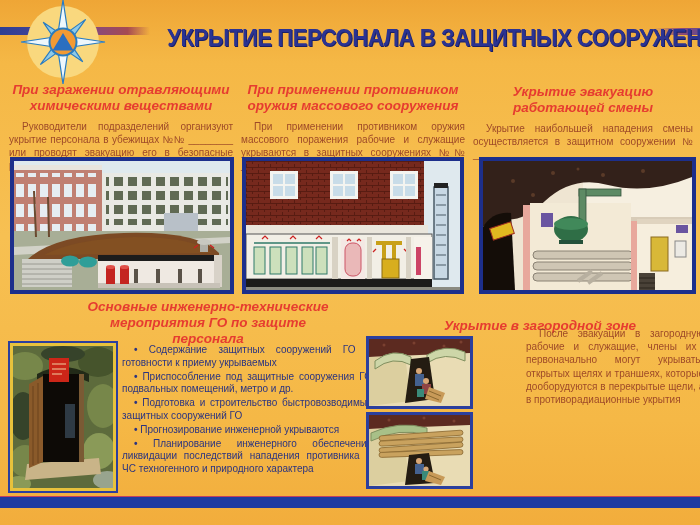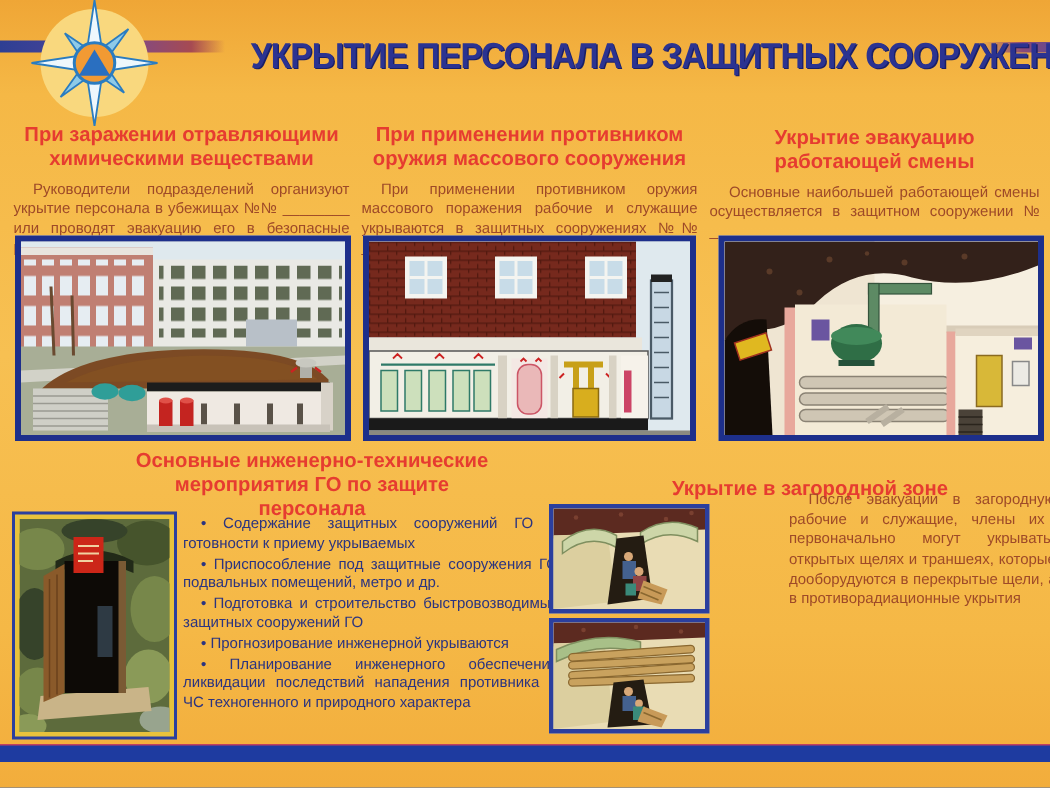--- a/index.html
+++ b/index.html
@@ -14,21 +14,21 @@
     background:linear-gradient(90deg,#2e3f93 0%,#4a4398 35%,#8a4a78 65%,#a64a52 85%,rgba(200,110,60,0) 100%);}
   .stripe-right{right:0;top:28px;width:46px;height:7px;
     background:linear-gradient(90deg,rgba(245,180,70,0) 0%,#8a4a78 60%,#6a4a8c 100%);}
   .emblem{position:absolute;left:17px;top:0;width:92px;height:84px;z-index:1;}
   .title{
     position:absolute;left:145px;top:24px;width:555px;margin:0;z-index:1;
     font-size:24px;font-weight:bold;color:#2b3391;text-align:center;
     transform:scaleX(0.92);transform-origin:center;letter-spacing:-0.5px;
     text-shadow:1px 1px 0 #1a1f66;white-space:nowrap;
   }
-  .red-heading{margin:0;color:#e63c30;font-weight:bold;font-size:13.5px;line-height:1.18;text-align:center;}
+  .red-heading{margin:0;color:#e63c30;font-weight:bold;font-size:13.5px;line-height:1.18;text-align:center;font-style:italic;}
   .body-text{margin:0;color:#9e4a28;font-size:10px;line-height:1.32;text-align:justify;text-indent:13px;}
   .col{position:absolute;}
   .col .body-text{margin-top:6px;padding:0 3px;}
   .col1{left:6px;top:82px;width:230px;}
   .col2{left:238px;top:82px;width:230px;}
   .col3{left:470px;top:84px;width:226px;}
   .col3 .red-heading{max-width:195px;margin:0 auto;}
   
   .img-frame{position:absolute;border:4px solid #1d2f8b;background:#e8e8e0;box-sizing:border-box;}
   .img-frame svg,.photo-inner svg,.trench svg{display:block;width:100%;height:100%;}
@@ -77,21 +77,21 @@
     <p class="body-text">Руководители подразделений организуют укрытие персонала в убежищах №№ ________ или проводят эвакуацию его в безопасные районы</p>
   </section>
 
   <section class="col col2">
     <h2 class="red-heading">При применении противником оружия массового сооружения</h2>
     <p class="body-text">При применении противником оружия массового поражения рабочие и служащие укрываются в защитных сооружениях №№ ________</p>
   </section>
 
   <section class="col col3">
     <h2 class="red-heading">Укрытие эвакуацию работающей смены</h2>
-    <p class="body-text">Основные наибольшей работающей смены осуществляется в защитном сооружении № ________</p>
+    <p class="body-text">Укрытие наибольшей нападения смены осуществляется в защитном сооружении № ________</p>
   </section>
 
   <div class="img-frame frame1">
     <svg viewBox="0 0 216 129" preserveAspectRatio="none">
       <defs>
         <pattern id="p1w" width="12" height="20" patternUnits="userSpaceOnUse">
           <rect width="12" height="20" fill="#c07f72"></rect>
             <rect x="2" y="3" width="8" height="13" fill="#e6edf2"></rect>
         </pattern>
         <pattern id="p2w" width="14" height="14" patternUnits="userSpaceOnUse">

